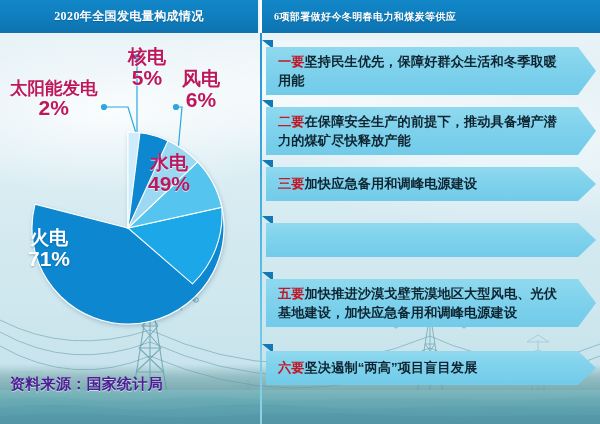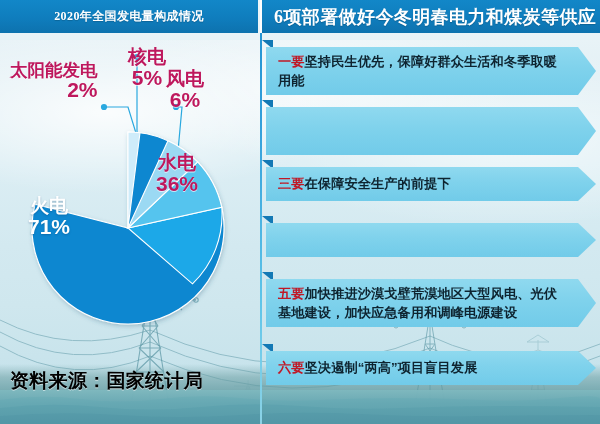--- a/index.html
+++ b/index.html
@@ -45,21 +45,21 @@
     display:flex; align-items:center;
   }
   .hdr-left{ left:0; width:258px; justify-content:center; }
   .hdr-right{ left:262px; width:338px; padding-left:12px; }
   .hdr-title{
     color:#ffffff; font-weight:bold; font-size:12px; letter-spacing:.4px;
     font-family:"Liberation Serif","DejaVu Serif",serif;
     text-shadow:0 1px 1px rgba(0,0,0,.18);
     white-space:nowrap;
   }
-  .hdr-right .hdr-title{ font-size:18px; }
+  .hdr-right .hdr-title{ font-size:10px; }
 
   
   .divider{
     position:absolute; left:259.5px; top:0; width:2px; height:424px;
     background:linear-gradient(180deg,#ffffff 0%,#ffffff 33px,#1b8fd0 33px,#2a9ad8 120px,#58c2e8 300px,#8fd6ea 424px);
     opacity:.95;
   }
 
   
   .left-col{ position:absolute; left:0; top:33px; width:258px; height:391px; }
@@ -68,33 +68,33 @@
   .pie-svg{ position:absolute; left:0; top:0; }
 
   .pie-lab{
     position:absolute; text-align:center; line-height:1.04;
     font-weight:bold; white-space:nowrap; pointer-events:none;
   }
   .pie-lab .n{ display:block; font-size:19px; }
   .pie-lab .v{ display:block; font-size:21px; }
 
   .lab-dark{ color:#be185d; text-shadow:0 1px 0 rgba(255,255,255,.65); }
-  .lab-light{ color:#ffffff; text-shadow:0 1px 2px rgba(0,60,110,.35); }
-
-  .lab-solar  { left:10px;  top:28px;text-align:right;  }
+  .lab-light{ color:#ffffff; text-shadow:0 1px 2px rgba(0,60,110,.35);margin-top:32px; }
+
+  .lab-solar  { left:10px;  top:46px;  }
   .lab-solar .n{ font-size:17.5px; }
   .lab-nuclear{ left:128px; top:14px;  }
-  .lab-wind   { left:166px; top:36px;  }
-  .lab-hydro  { left:156px; top:120px; }
+  .lab-wind   { left:182px; top:36px;  }
+  .lab-hydro  { left:148px; top:120px; }
   .lab-thermal{ left:28px;  top:163px; }
 
   
   .src{
     position:absolute; left:10px; bottom:30px;
-    font-size:19px; font-weight:bold; color:#000000; letter-spacing:.3px;
+    font-size:15px; font-weight:bold; color:#4c1d95; letter-spacing:.3px;
     text-shadow:0 1px 0 rgba(255,255,255,.55);
   }
 
   
   .right-col{ position:absolute; left:262px; top:33px; width:338px; height:354px; }
 
   .banner{
     position:absolute; left:4px; width:330px;
     display:flex; align-items:center;
   }
@@ -259,21 +259,21 @@
       <div class="pie-lab lab-dark lab-nuclear">
         <span class="n">核电</span>
         <span class="v">5%</span>
       </div>
       <div class="pie-lab lab-dark lab-wind">
         <span class="n">风电</span>
         <span class="v">6%</span>
       </div>
       <div class="pie-lab lab-dark lab-hydro">
         <span class="n">水电</span>
-        <span class="v">36%</span>
+        <span class="v">49%</span>
       </div>
       <div class="pie-lab lab-light lab-thermal">
         <span class="n">火电</span>
         <span class="v">71%</span>
       </div>
     </div>
 
     <div class="src">资料来源：国家统计局</div>
   </div>
 
@@ -281,26 +281,27 @@
 
     <div class="banner b1">
       <div class="banner-tab"></div>
       <div class="banner-shape"></div>
       <div class="banner-txt"><span class="key">一要</span><span>坚持民生优先，保障好群众生活和冬季取暖用能</span></div>
     </div>
 
     <div class="banner b2">
       <div class="banner-tab"></div>
       <div class="banner-shape"></div>
+      <div class="banner-txt"><span class="key">二要</span><span>在保障安全生产的前提下，推动具备增产潜力的煤矿尽快释放产能</span></div>
     </div>
 
     <div class="banner b3">
       <div class="banner-tab"></div>
       <div class="banner-shape"></div>
-      <div class="banner-txt"><span class="key">三要</span><span>在保障安全生产的前提下</span></div>
+      <div class="banner-txt"><span class="key">三要</span><span>加快应急备用和调峰电源建设</span></div>
     </div>
 
     <div class="banner b4">
       <div class="banner-tab"></div>
       <div class="banner-shape"></div>
     </div>
 
     <div class="banner b6">
       <div class="banner-tab"></div>
       <div class="banner-shape"></div>

